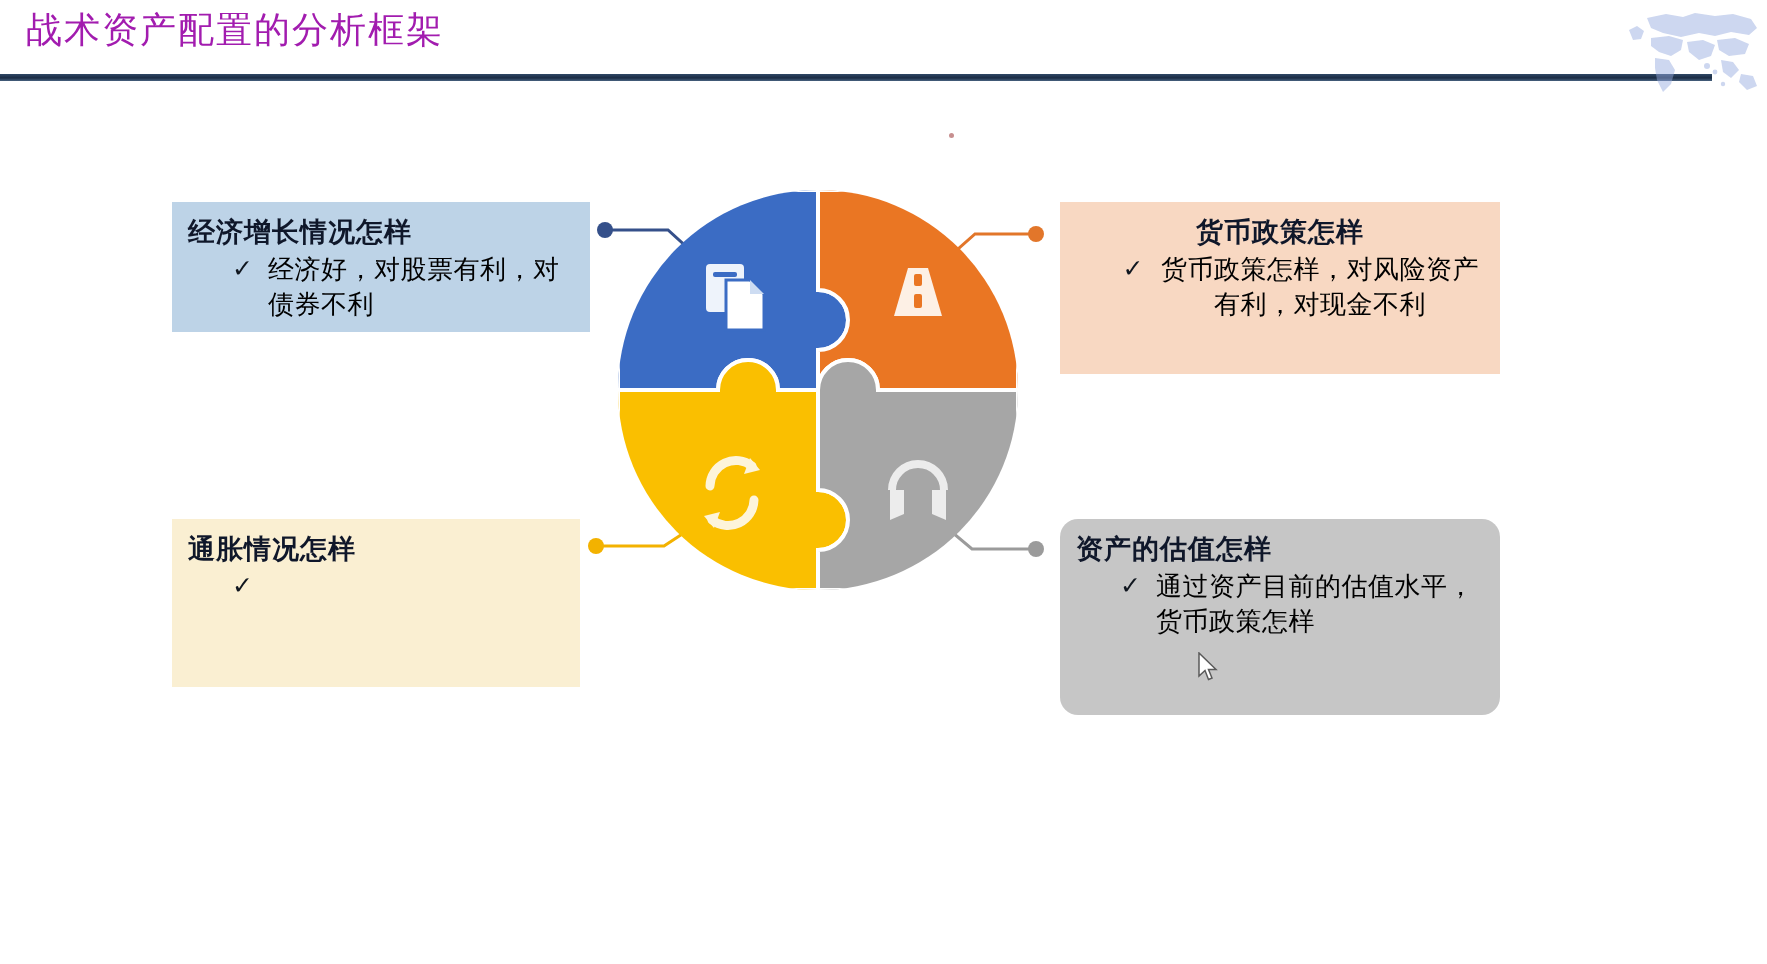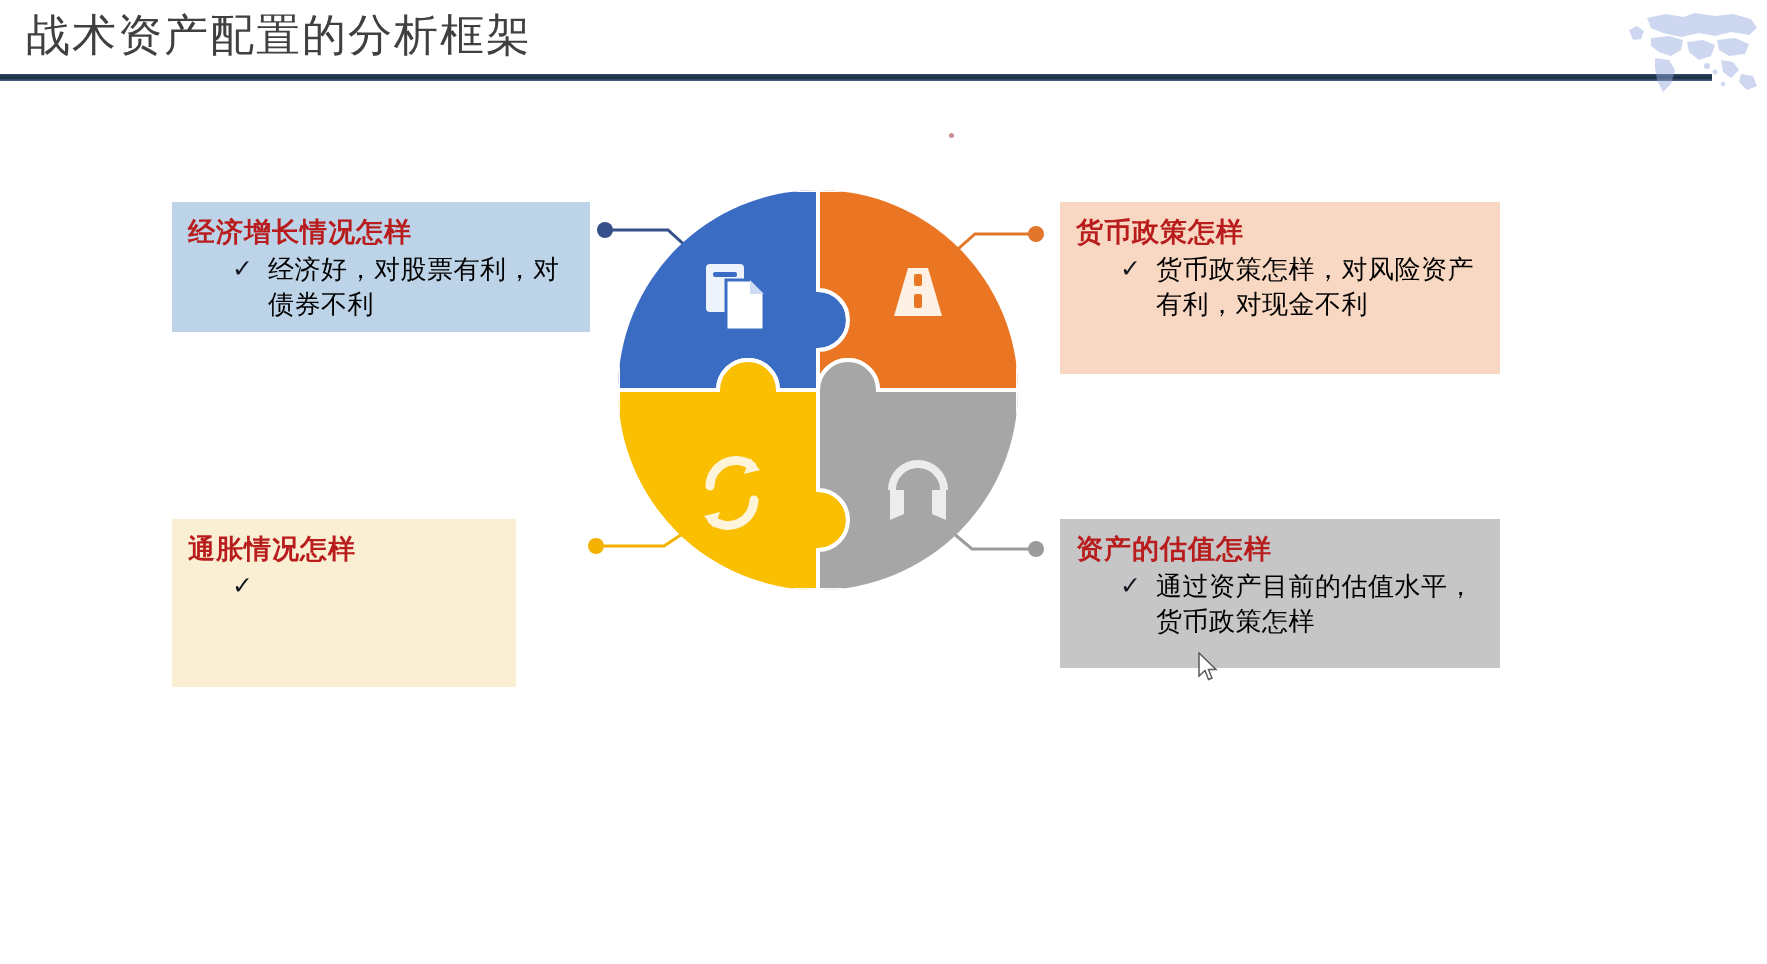--- a/index.html
+++ b/index.html
@@ -28,23 +28,23 @@
   #header {
     position: absolute;
     left: 0; top: 0;
     width: 1767px;
     height: 92px;
   }
   #page-title {
     position: absolute;
     left: 26px;
     top: 6px;
-    font-size: 44px;
+    font-size: 36px;
     letter-spacing: 2px;
-    color: #404040;
+    color: #a21caf;
     font-family: Liberation Serif, serif;
     font-weight: 500;
     white-space: nowrap;
   }
   #title-rule {
     position: absolute;
     left: 0;
     top: 74px;
     width: 1712px;
     height: 7px;
@@ -60,21 +60,21 @@
   }
 
   
   .card {
     position: absolute;
     box-sizing: border-box;
     padding: 14px 16px 16px 16px;
   }
   .card-title {
     font-size: 27px;
-    color: #b91c1c;
+    color: #0f172a;
     font-family: "DejaVu Serif", "Liberation Serif", serif;
     font-weight: 600;
     line-height: 1.18;
     letter-spacing: 1px;
     white-space: nowrap;
   }
   .card-bullet {
     display: flex;
     margin-top: 4px;
     padding-left: 44px;
@@ -92,23 +92,23 @@
     font-size: 26px;
     line-height: 1.36;
     color: #000000;
     font-family: "DejaVu Serif", "Liberation Serif", serif;
     letter-spacing: 0.5px;
     padding-left: 10px;
   }
 
   
   #card-growth   { left: 172px;  top: 202px; width: 418px; height: 130px; background: #bdd3e7; }
-  #card-monetary { left: 1060px; top: 202px; width: 440px; height: 172px; background: #f8d8c2; }
-  #card-inflation{ left: 172px;  top: 519px; width: 344px; height: 168px; background: #faefd2; }
-  #card-valuation{ left: 1060px; top: 519px; width: 440px; height: 149px; background: #c6c6c6; }
+  #card-monetary { left: 1060px; top: 202px; width: 440px; height: 172px; background: #f8d8c2; text-align: center; }
+  #card-inflation{ left: 172px;  top: 519px; width: 408px; height: 168px; background: #faefd2; }
+  #card-valuation{ left: 1060px; top: 519px; width: 440px; height: 196px; background: #c6c6c6; border-radius: 18px; }
 
   
   #connectors {
     position: absolute;
     left: 0; top: 0;
     width: 1767px;
     height: 964px;
     pointer-events: none;
   }
 

